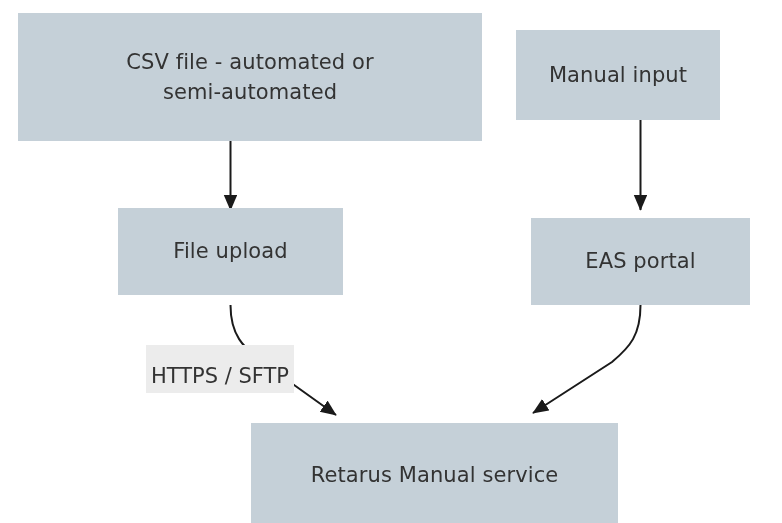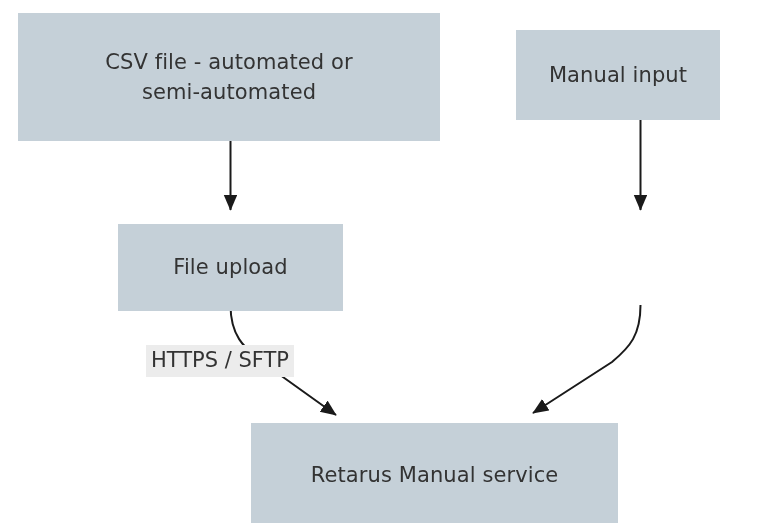--- a/index.html
+++ b/index.html
@@ -41,32 +41,32 @@
     padding: 4px 10px;
     z-index: 2;
   }
   .node-label {
     display: block;
     white-space: pre-line;
   }
   #node-csv-file {
     left: 18px;
     top: 13px;
-    width: 422px;
+    width: 464px;
     height: 128px;
   }
   #node-manual-input {
     left: 516px;
     top: 30px;
     width: 204px;
     height: 90px;
   }
   #node-file-upload {
     left: 118px;
-    top: 224px;
+    top: 208px;
     width: 225px;
     height: 87px;
   }
   #node-eas-portal {
     left: 531px;
     top: 218px;
     width: 219px;
     height: 87px;
   }
   #node-dirsync-service {
@@ -74,21 +74,21 @@
     top: 423px;
     width: 367px;
     height: 104px;
   }
   .edge-label {
     position: absolute;
     background: #ececec;
     color: #333333;
     font-size: 21px;
     line-height: 1.2;
-    padding: 3px 5px 4px 5px;
+    padding: 19px 5px 4px 5px;
     white-space: nowrap;
     z-index: 3;
   }
   #edge-label-https-sftp {
     left: 146px;
     top: 345px;
   }
   #edge-label-https {
     left: 597px;
     top: 345px;
@@ -129,20 +129,23 @@
   </div>
 
   <div class="node" id="node-manual-input">
     <span class="node-label">Manual input</span>
   </div>
 
   <div class="node" id="node-file-upload">
     <span class="node-label">File upload</span>
   </div>
 
+  <div class="node" id="node-eas-portal">
+    <span class="node-label">EAS portal</span>
+  </div>
 
   <div class="node" id="node-dirsync-service">
     <span class="node-label">Retarus Manual service</span>
   </div>
 
   <div class="edge-label" id="edge-label-https-sftp">HTTPS / SFTP</div>
 
 
 </div>
 

